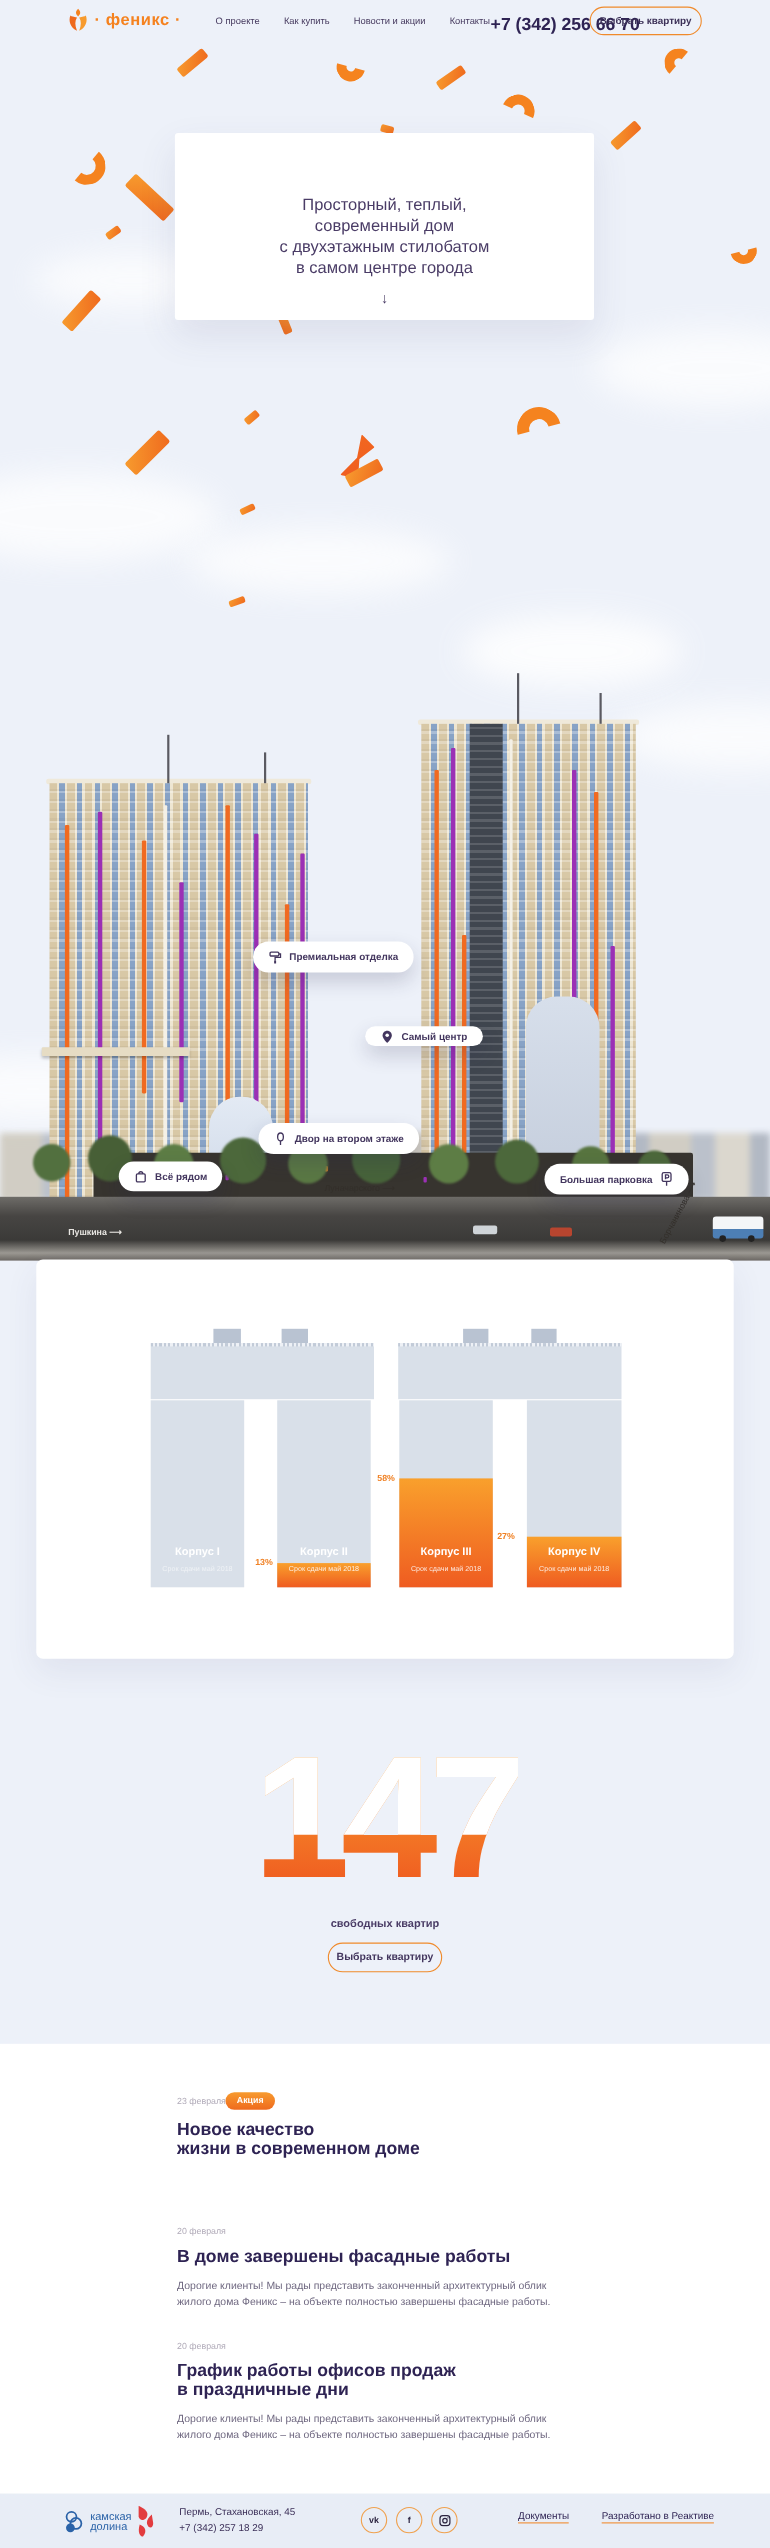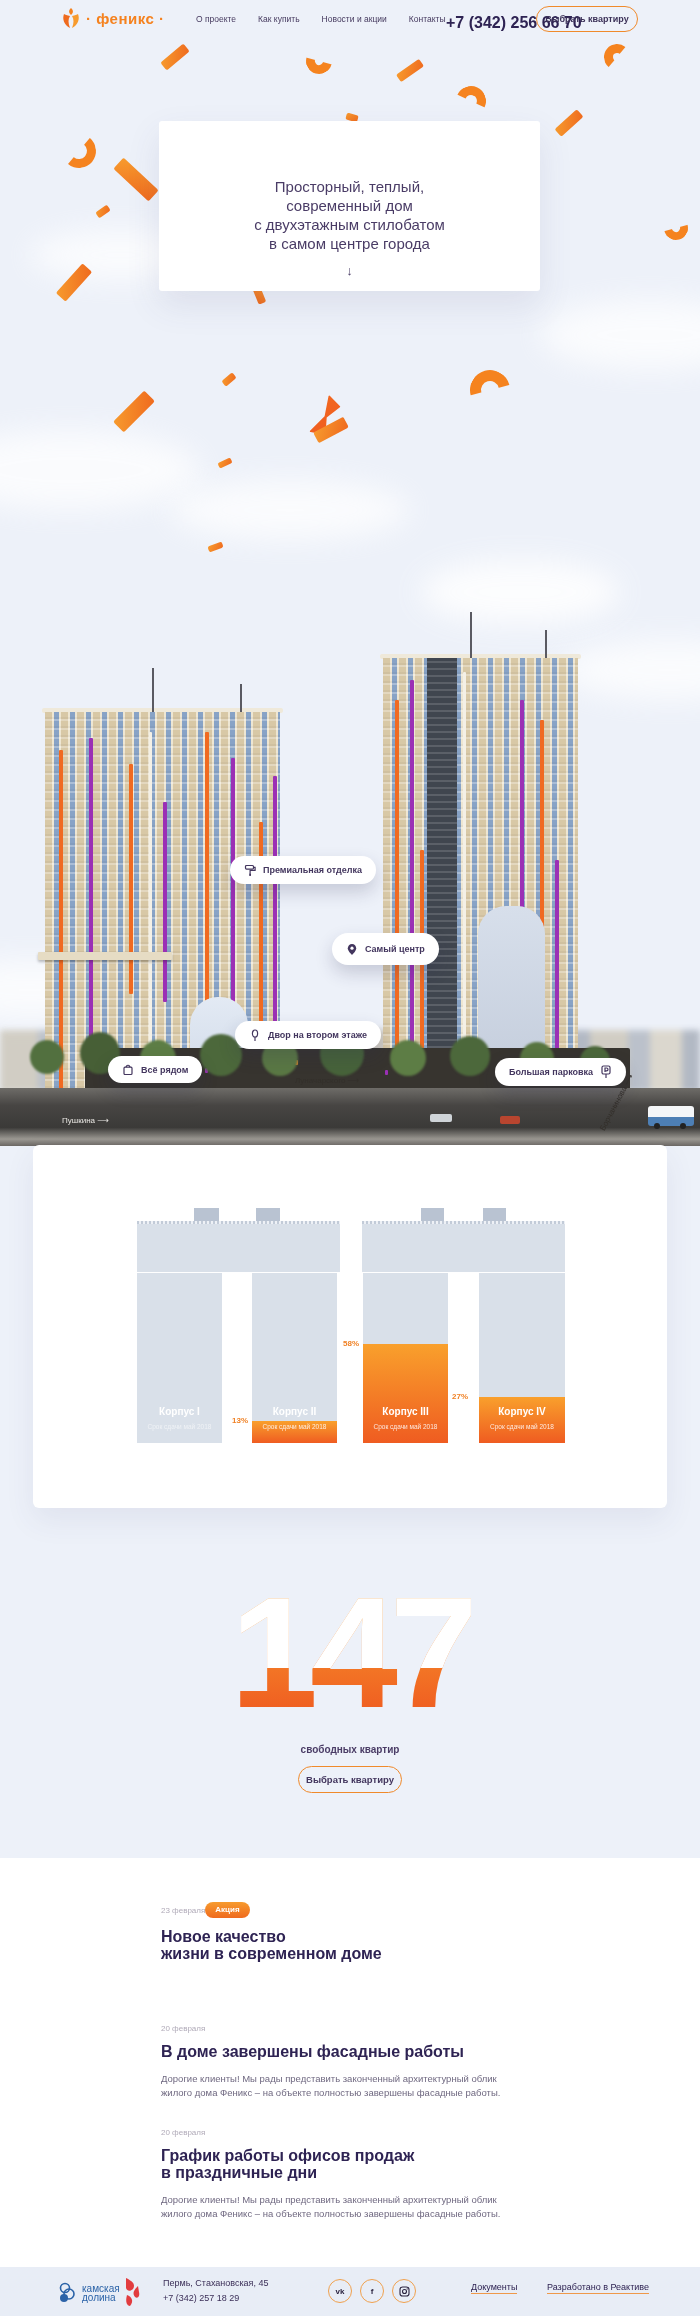--- a/index.html
+++ b/index.html
@@ -239,21 +239,21 @@
   </div>
 
   <div class="pill" style="left:230px;top:856px;">
     <svg width="12" height="13" viewBox="0 0 12 13" fill="none" stroke="#43365e" stroke-width="1.2">
       <rect x="1.5" y="1.5" width="8" height="3.6" rx="1"></rect>
         <path d="M9.5 3.3 h1.6 v3 h-5 v3"></path>
         <rect x="5.2" y="9.3" width="1.8" height="2.6" fill="#43365e" stroke="none"></rect>
     </svg>
     <span>Премиальная отделка</span>
   </div>
-  <div class="pill" style="left:332px;top:933px;height:32px;">
+  <div class="pill" style="left:332px;top:933px;height:18px;">
     <svg width="12" height="13" viewBox="0 0 12 13">
       <path d="M6 1 C3.5 1 1.8 3 1.8 5.3 C1.8 8.3 6 12 6 12 C6 12 10.2 8.3 10.2 5.3 C10.2 3 8.5 1 6 1 Z" fill="#43365e"></path>
       <circle cx="6" cy="5.2" r="1.6" fill="#fff"></circle>
     </svg>
     <span>Самый центр</span>
   </div>
   <div class="pill" style="left:235px;top:1021px;">
     <svg width="12" height="13" viewBox="0 0 12 13" fill="none" stroke="#43365e" stroke-width="1.2">
       <ellipse cx="6" cy="4.6" rx="2.6" ry="3.6"></ellipse>
         <path d="M6 8.2 V12"></path>
@@ -269,21 +269,21 @@
   </div>
   <div class="pill" style="left:495px;top:1058px;">
     <span>Большая парковка</span>
     <svg width="12" height="14" viewBox="0 0 12 14" fill="none" stroke="#43365e" stroke-width="1.2">
       <rect x="2" y="1" width="8" height="8" rx="1.5"></rect>
         <path d="M5 7 V3 h1.6 a1.4 1.4 0 0 1 0 2.8 H5"></path>
         <path d="M6 9 V13"></path>
     </svg>
   </div>
 
-  <div class="street" style="left:62px;top:1116px;color:#e8e6e2;">Пушкина ⟶</div>
+  <div class="street" style="left:62px;top:1116px;color:#e8e6e2;font-weight:bold;">Пушкина ⟶</div>
   <div class="street" style="left:295px;top:1076px;">Луначарского ⟶</div>
   <div class="street" style="left:598px;top:1128px;transform:rotate(-62deg);transform-origin:left top;">Борчанинова ⟶</div>
 
   <div class="chart-card">
     <div class="bump" style="left:161px;width:25px;"></div>
     <div class="bump" style="left:223px;width:24px;"></div>
     <div class="bump" style="left:388px;width:23px;"></div>
     <div class="bump" style="left:450px;width:23px;"></div>
     <div class="sty-block" style="left:104px;width:203px;"></div>
     <div class="sty-block" style="left:329px;width:203px;"></div>

